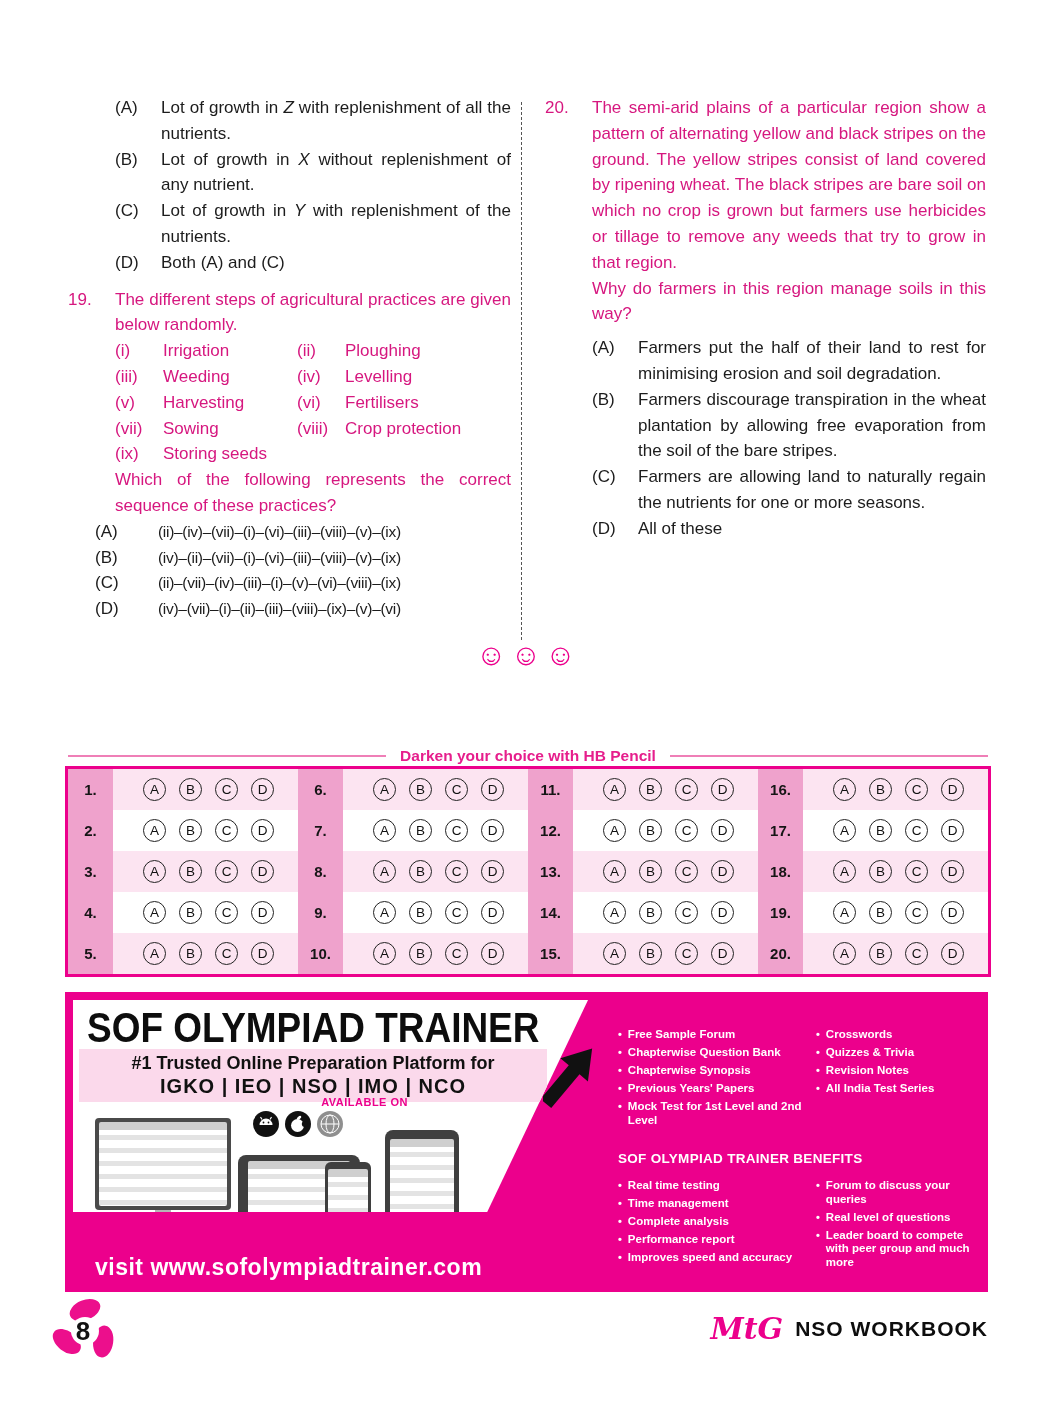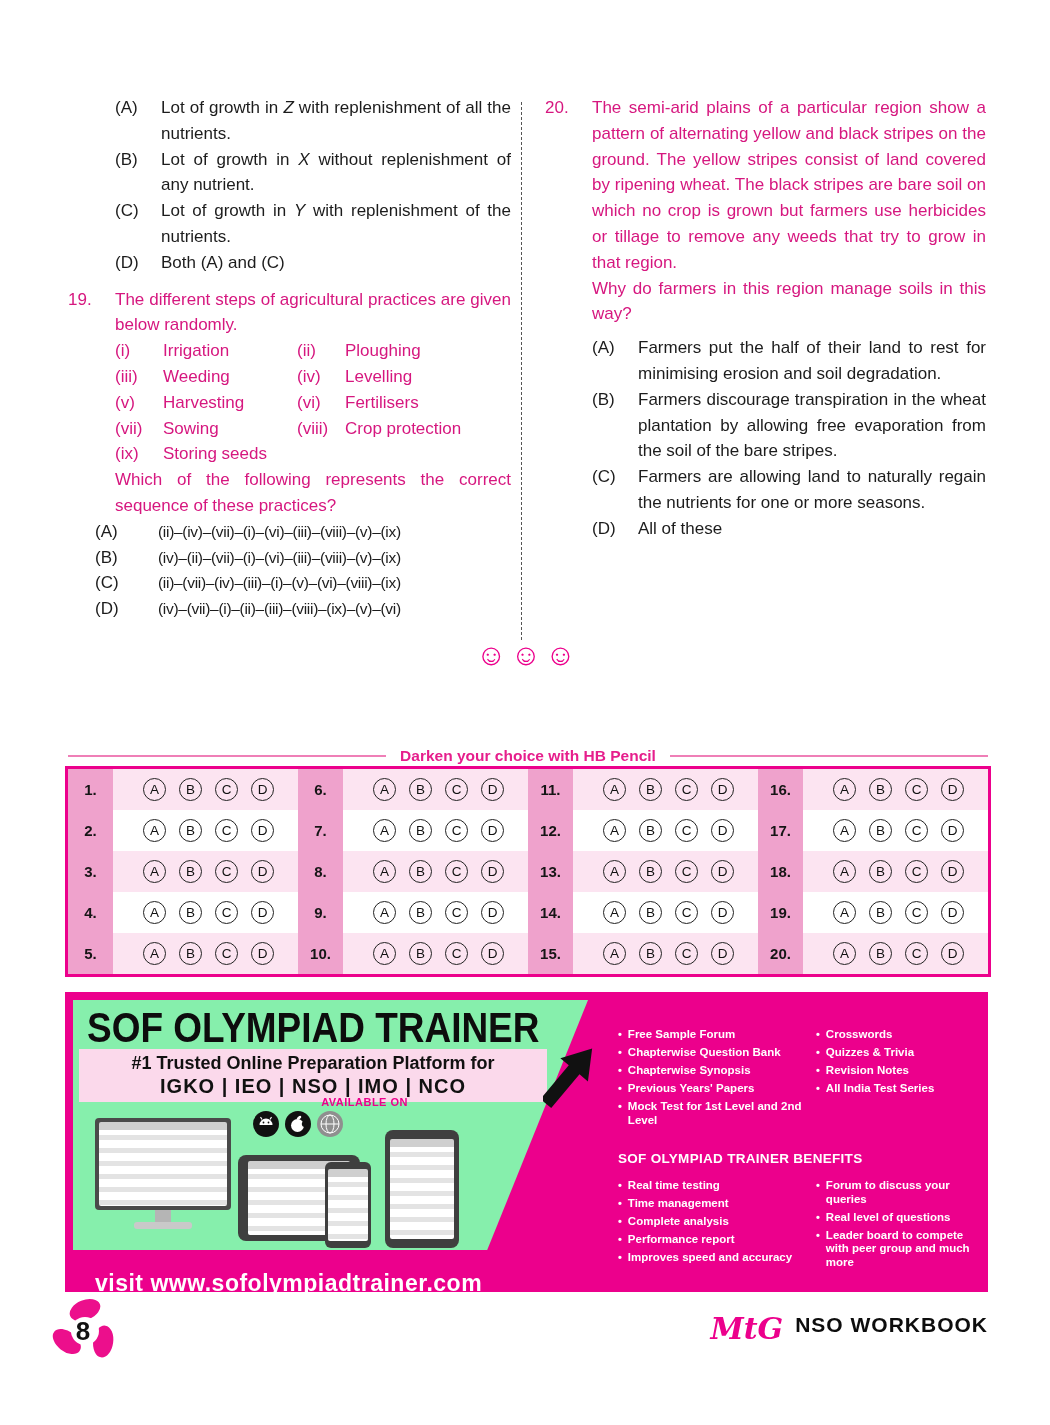--- a/index.html
+++ b/index.html
@@ -53,21 +53,21 @@
            font-weight:bold;font-size:15px;color:#151515;line-height:1;}
   .omr-rowscol{flex:1;display:flex;flex-direction:column;}
   .omr-row{height:41px;display:flex;align-items:center;padding-left:30px;gap:13px;}
   .omr-row.tint{background:var(--omr-rowtint);}
   .bubble{width:23px;height:23px;border:1.5px solid #222;border-radius:50%;box-sizing:border-box;
           display:flex;align-items:center;justify-content:center;font-size:13.5px;line-height:1;
           color:#111;background:transparent;cursor:pointer;}
 
   
   .ad{position:absolute;left:65px;top:992px;width:923px;height:300px;background:var(--magenta);}
-  .ad-white{position:absolute;left:8px;top:8px;width:545px;height:250px;background:#86efac;
+  .ad-white{position:absolute;left:8px;top:8px;width:545px;height:212px;background:#ffffff;
             clip-path:polygon(0 0,94.5% 0,76% 100%,0 100%);}
   .ad-title{position:absolute;left:14px;top:6px;font-size:42px;font-weight:bold;color:#0d0d0d;
             white-space:nowrap;transform:scaleX(.88);transform-origin:0 50%;line-height:44px;letter-spacing:0;}
   .ad-banner{position:absolute;left:6px;top:49px;width:468px;background:var(--banner-pink);
              text-align:center;padding:3px 0 4px;}
   .ad-banner-l1{font-size:18px;font-weight:bold;line-height:22px;color:#111;}
   .ad-banner-l2{font-size:20px;font-weight:bold;line-height:24px;color:#111;letter-spacing:1px;}
   .ad-avail{position:absolute;left:115px;top:96px;width:220px;text-align:center;}
   .ad-avail-text{color:var(--magenta);font-weight:bold;font-size:11px;letter-spacing:.5px;line-height:12px;text-align:right;}
   .ad-icons{display:flex;justify-content:center;gap:6px;margin-top:3px;}
@@ -84,36 +84,36 @@
       background-color:#fff;border-radius:2px;}
   .m-neck{width:16px;height:12px;background:#b5b5b5;margin:0 auto;}
   .m-base{width:58px;height:7px;background:#c9c9c9;border-radius:3px;margin:0 auto;}
   .tablet-l{position:absolute;left:165px;top:155px;width:122px;height:86px;background:#3f3f3f;
             border-radius:8px;padding:6px 10px;box-sizing:border-box;}
   .phone{position:absolute;left:252px;top:162px;width:46px;height:86px;background:#3f3f3f;
          border-radius:6px;padding:7px 3px;box-sizing:border-box;z-index:3;}
   .tablet-p{position:absolute;left:312px;top:130px;width:74px;height:118px;background:#3f3f3f;
             border-radius:8px;padding:9px 5px;box-sizing:border-box;}
 
-  .ad-visit{position:absolute;left:30px;top:276px;color:#fff;font-weight:bold;font-size:23px;
+  .ad-visit{position:absolute;left:30px;top:260px;color:#fff;font-weight:bold;font-size:23px;
             letter-spacing:.5px;line-height:30px;}
 
   .ad-right{position:absolute;left:553px;top:36px;width:368px;color:#fff;}
   .ad-sec-title{font-size:13.5px;font-weight:bold;letter-spacing:.3px;margin-bottom:8px;}
   .ad-cols{display:flex;}
   .ad-col1{width:198px;}
   .ad-col2{flex:1;}
   .ad-li{display:flex;gap:6px;margin-bottom:4.5px;font-size:11.5px;font-weight:bold;line-height:13.5px;}
   .ad-dot{flex:0 0 auto;font-size:11px;line-height:13.5px;}
   .ad-benefits{margin-top:14px;}
 
   
   .flower{position:absolute;left:50px;top:1296px;width:70px;height:70px;}
   .footer-right{position:absolute;top:1312px;left:700px;width:288px;display:flex;
-                align-items:flex-start;justify-content:flex-end;gap:12px;}
+                align-items:center;justify-content:flex-end;gap:12px;}
   .mtg-logo{font-family:"DejaVu Serif",serif;font-style:italic;font-weight:bold;
             color:var(--magenta);font-size:30px;line-height:34px;}
   .book-title{font-weight:bold;font-size:21px;letter-spacing:1px;color:#0d0d0d;}
 </style>
 </head>
 <body>
 
 <div class="page">
 
   <div class="divider"></div>

